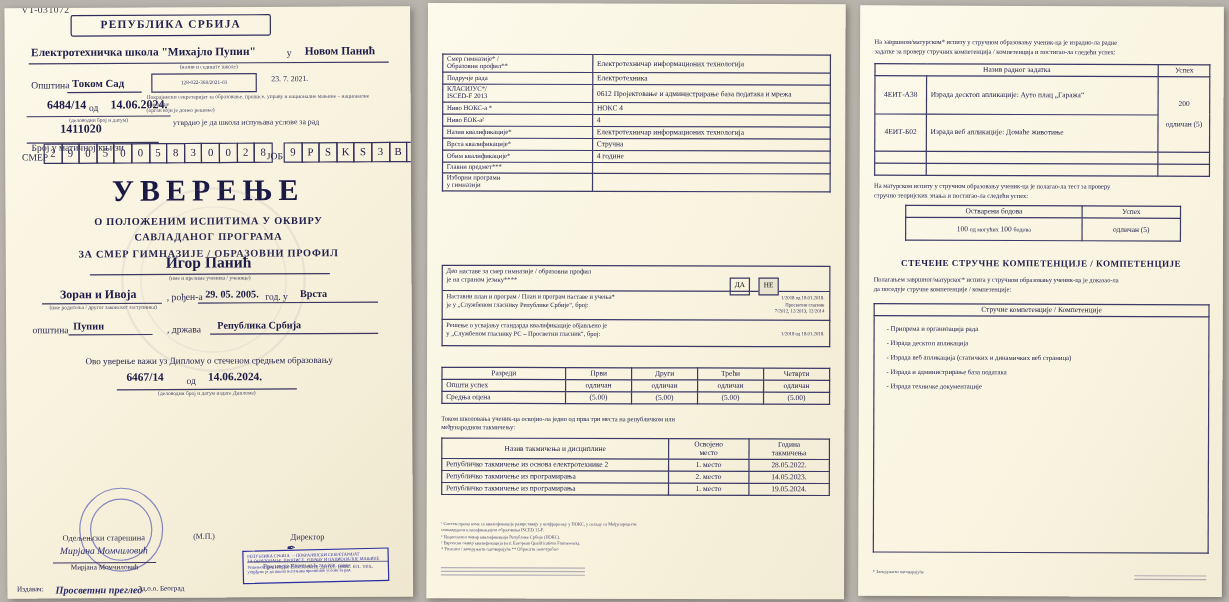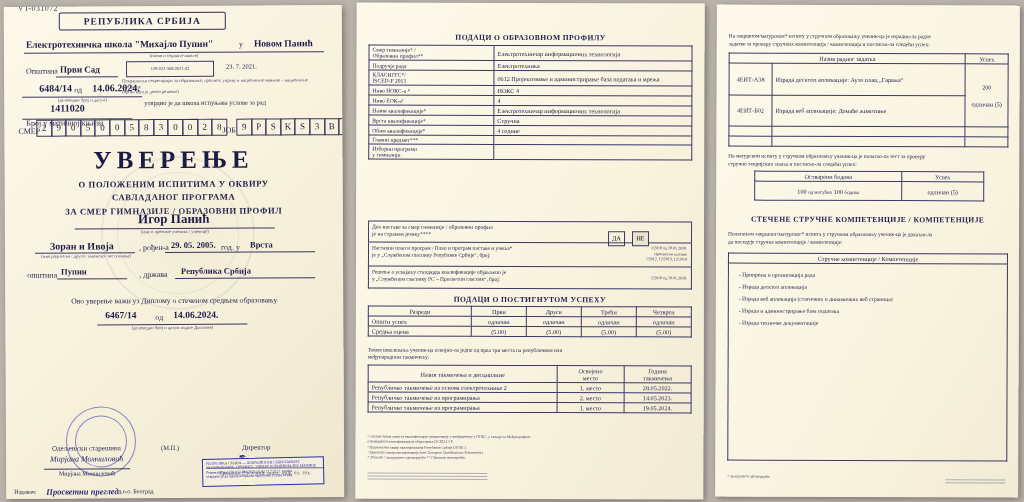--- a/index.html
+++ b/index.html
@@ -82,21 +82,21 @@
 
   <div class="hdr-box">РЕПУБЛИКА СРБИЈА</div>
 
   <div class="fld hand" style="left:22px;top:33px;font-size:9.5px;">Електротехничка школа "Михајло Пупин"</div>
   <div class="fld" style="left:235px;top:34px;">у</div>
   <div class="fld hand" style="left:250px;top:33px;font-size:9.5px;">Новом Панић</div>
   <div class="line" style="left:20px;top:46px;width:300px;"></div>
   <div class="sub" style="left:80px;top:47px;width:180px;">(назив и седиште школе)</div>
 
   <div class="fld" style="left:22px;top:60px;">Општина</div>
-  <div class="fld hand" style="left:56px;top:58px;font-size:9px;">Први Сад</div>
+  <div class="fld hand" style="left:56px;top:58px;font-size:9px;">Током Сад</div>
   <div class="line" style="left:52px;top:70px;width:62px;"></div>
 
   <div class="fld hand" style="left:35px;top:76px;font-size:10px;">6484/14</div>
   <div class="fld" style="left:70px;top:79px;">од</div>
   <div class="fld hand" style="left:88px;top:76px;font-size:10px;">14.06.2024.</div>
   <div class="line" style="left:18px;top:90px;width:120px;"></div>
   <div class="sub" style="left:18px;top:91px;width:120px;">(деловодни број и датум)</div>
 
   <div style="position:absolute;left:122px;top:55px;width:86px;height:14px;border:1px solid #3b3966;font-size:4.4px;text-align:center;line-height:14px;color:#3b3966;">128-022-368/2021-03</div>
   <div class="fld" style="left:222px;top:57px;font-size:6.5px;">23. 7. 2021.</div>
@@ -188,21 +188,20 @@
   <div class="sig" style="position:absolute;left:40px;top:480px;font-size:8.5px;font-weight:bold;">Просветни преглед</div>
   <div style="position:absolute;left:112px;top:482px;font-size:6px;color:#23224f;">д.о.о. Београд</div>
 
   <div class="stamp-blue" style="white-space:pre-line;">РЕПУБЛИКА СРБИЈА — ПОКРАЈИНСКИ СЕКРЕТАРИЈАТ
 ЗА ОБРАЗОВАЊЕ, ПРОПИСЕ, УПРАВУ И НАЦИОНАЛНЕ МАЊИНЕ
 Решењем број 128-022-368/2021-03 од 23.7.2021. године
 утврђено је да школа испуњава прописане услове за рад</div>
 </div>
 
 <div class="sheet" id="sheet2">
-  <div class="sec-title" style="top:30px;">ПОДАЦИ О ОБРАЗОВНОМ ПРОФИЛУ</div>
 
   <table class="t" id="profile-table" style="left:12px;top:42px;width:324px;">
       <tbody>
         <tr>
           <td class="lbl" style="white-space: pre-line; font-size: 5.6px;">Смер гимназије* /
 Образовни профил**</td>
           <td class="val">Електротехничар информационих технологија</td>
         </tr>
         <tr>
           <td class="lbl" style="white-space: pre-line; font-size: 5.6px;">Подручје рада</td>
@@ -261,21 +260,20 @@
 Просветни гласник
 7/2012, 12/2013, 12/2014</div>
   </div>
 
   <div style="position:absolute;left:12px;top:264px;width:324px;border:1px solid #3b3966;border-top:none;height:22px;box-sizing:border-box;">
     <div style="position:absolute;left:3px;top:2px;font-size:5.4px;color:#23224f;white-space:pre-line;line-height:1.35;">Решење о усвајању стандарда квалификације објављено је
 у „Службеном гласнику РС – Просветни гласник“, број:</div>
     <div style="position:absolute;right:4px;top:8px;font-size:4px;color:#2e2c5a;">1/2018 од 18.01.2018.</div>
   </div>
 
-  <div class="sec-title" style="top:292px;">ПОДАЦИ О ПОСТИГНУТОМ УСПЕХУ</div>
 
   <table class="t" id="grades-table" style="left:12px;top:303px;width:324px;">
       <tbody>
         <tr>
           <td class="ctr" style="width: 96px;">Разреди</td>
           <td class="ctr">Први</td>
           <td class="ctr">Други</td>
           <td class="ctr">Трећи</td>
           <td class="ctr">Четврти</td>
         </tr>

